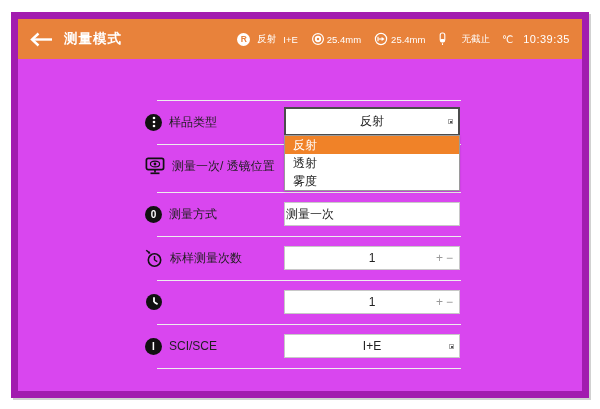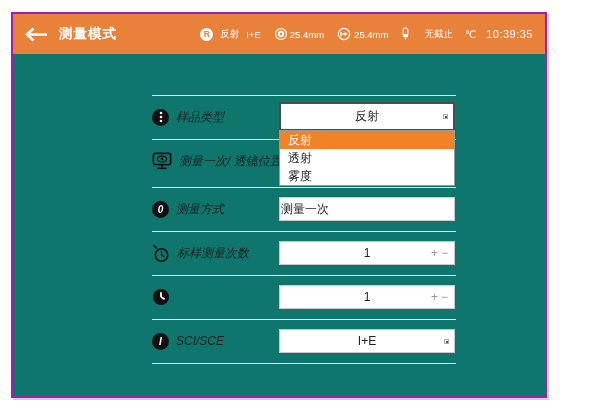--- a/index.html
+++ b/index.html
@@ -1,36 +1,36 @@
 <!DOCTYPE html>
 <html><head>
 <meta charset="utf-8">
 <style>
   html,body{margin:0;padding:0;}
   body{width:600px;height:409px;background:#ffffff;position:relative;
        font-family:"Liberation Sans","DejaVu Sans",sans-serif;-webkit-font-smoothing:antialiased;}
-  .screen{position:absolute;left:11px;top:12px;width:536px;height:386px;background:#0f766e;
-          border:2px solid #a21caf;box-sizing:border-box;box-shadow:2px 2px 0 rgba(0,0,0,.18);overflow:hidden;}
+  .screen{position:absolute;left:11px;top:12px;width:578px;height:386px;background:#d946ef;
+          border:7px solid #a21caf;box-sizing:border-box;box-shadow:2px 2px 0 rgba(0,0,0,.18);overflow:hidden;}
 
   
   .header{position:absolute;left:0;top:0;right:0;height:40px;background:#E8823B;display:flex;
           align-items:center;padding:0 12px;box-sizing:border-box;color:#fff;}
   .back{display:flex;align-items:center;cursor:pointer;}
   .title{font-size:13.5px;font-weight:bold;margin-left:11px;letter-spacing:1px;}
   .status{margin-left:auto;display:flex;align-items:center;}
   .sgroup{display:flex;align-items:center;gap:5px;margin-left:13px;font-size:9.5px;white-space:nowrap;}
   .sgroup:first-child{margin-left:0;}
   .rbadge{width:13px;height:13px;border-radius:50%;background:#fff;color:#E8823B;font-size:8.5px;
           font-weight:bold;display:flex;align-items:center;justify-content:center;}
   .stime{font-size:11px;margin-left:10px;letter-spacing:.5px;}
   .stemp{margin-left:12px;font-size:10px;}
   .gap7{gap:7px;}
 
   
-  .row{position:absolute;left:139px;width:130px;height:44px;display:flex;align-items:center;gap:7px;font-style:italic;}
+  .row{position:absolute;left:127px;width:130px;height:44px;display:flex;align-items:center;gap:7px;}
   .row .lbl{font-size:12px;color:#1f1f1f;white-space:nowrap;}
   .cicon{width:17px;height:17px;border-radius:50%;background:#111;color:#fff;display:flex;
          align-items:center;justify-content:center;font-size:10px;font-weight:bold;flex:0 0 auto;}
   .divider{position:absolute;left:139px;width:304px;height:1px;background:#ededed;}
 
   .fbox{position:absolute;left:266px;width:176px;box-sizing:border-box;background:#fff;
         border:1px solid #c8c8c8;font-size:12px;color:#222;}
   .select1{top:88px;height:29px;border:2px solid #4c4c4c;line-height:25px;text-align:center;z-index:9;}
   .box3{top:183px;height:24px;line-height:22px;padding-left:1px;}
   .box4{top:227px;height:24px;line-height:22px;text-align:center;}

